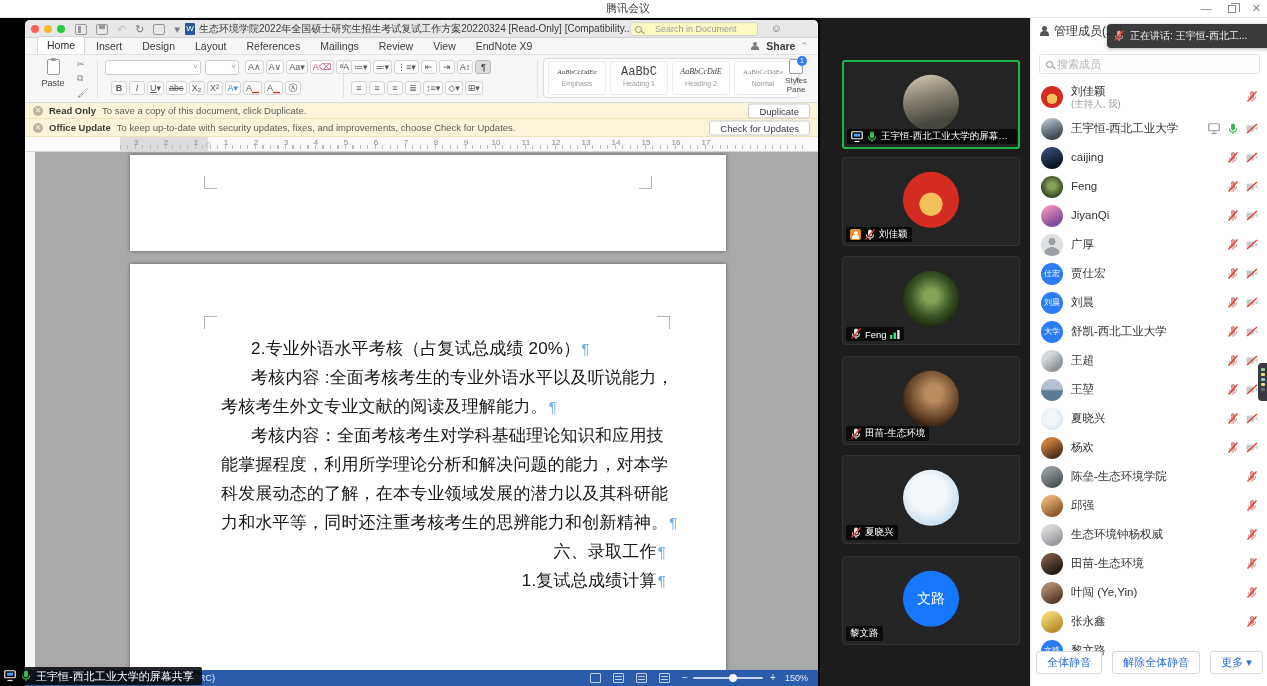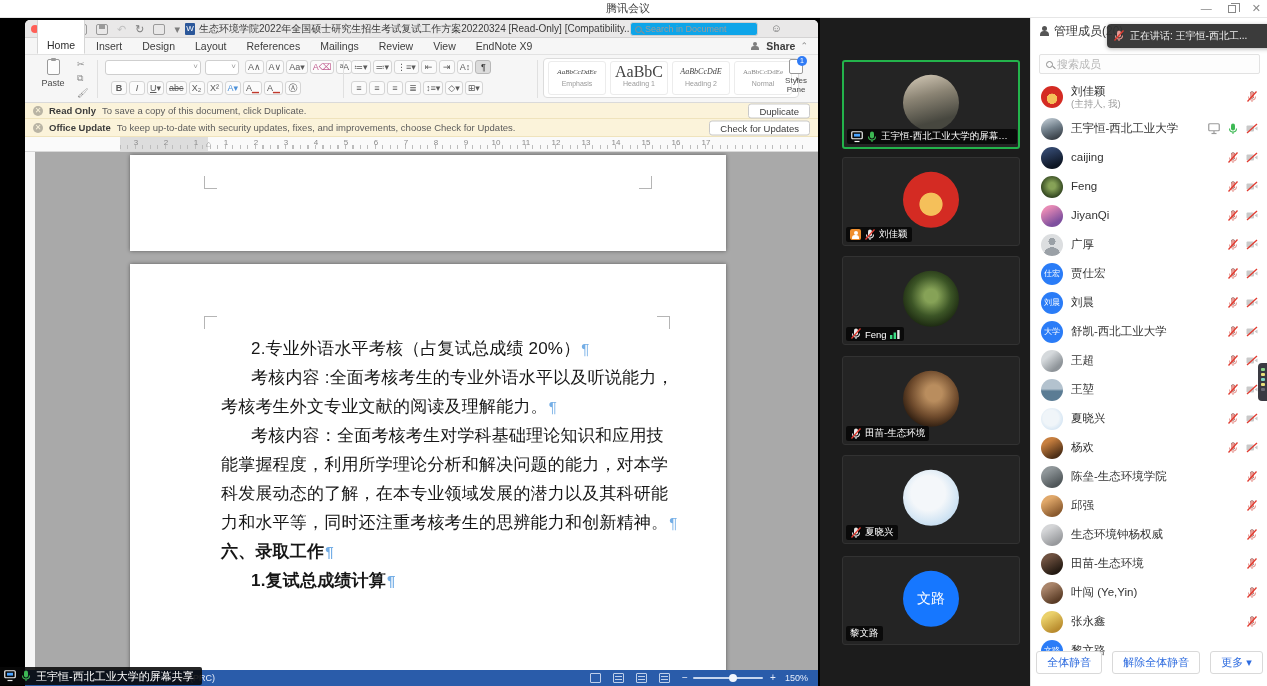--- a/index.html
+++ b/index.html
@@ -26,30 +26,30 @@
   .t-red { left:6px; background:#ff5f57; } .t-yellow { left:19px; background:#febc2e; } .t-green { left:32px; background:#28c840; }
   .qat { position:absolute; left:50px; top:2px; display:flex; gap:9px; align-items:center; height:14px; color:#6f6f6f; font-size:10px; }
   .qicon { width:12px; height:11px; border:1px solid #9a9a9a; border-radius:2px; position:relative; }
   .qicon.panes:before { content:""; position:absolute; left:2px; top:1px; bottom:1px; width:3px; background:#9a9a9a; }
   .qicon.save:before { content:""; position:absolute; left:2px; top:0; width:6px; height:4px; background:#9a9a9a; }
   .qarrow { font-size:11px; color:#7d7d7d; line-height:1; }
   .dim { color:#c0c0c0; }
   .w-doc-title { position:absolute; left:160px; top:2px; display:flex; align-items:center; gap:4px; font-size:10px; color:#3a3a3a; white-space:nowrap; max-width:455px; overflow:hidden; }
   .wicon { width:10px; height:12px; background:#2b579a; border-radius:1px; position:relative; flex:0 0 auto; }
   .wicon:before { content:"W"; position:absolute; left:0; right:0; top:1px; color:#fff; font-size:8px; text-align:center; }
-  .w-search { position:absolute; right:60px; top:2px; width:128px; height:14px; background:#0ea5e9; border:1px solid #d0d0d0; border-radius:3px; display:flex; align-items:center; gap:3px; padding:0 4px; }
+  .w-search { position:absolute; right:60px; top:2px; width:128px; height:14px; background:#fef9c3; border:1px solid #d0d0d0; border-radius:3px; display:flex; align-items:center; gap:13px; padding:0 4px; }
   .mag { width:7px; height:7px; border:1px solid #8d8d8d; border-radius:50%; position:relative; flex:0 0 auto; }
   .mag:before { content:""; position:absolute; left:5px; top:5px; width:4px; height:1px; background:#8d8d8d; transform:rotate(45deg); }
   .w-search input { border:none; outline:none; width:100%; font-size:9px; color:#444; background:transparent; }
   .w-search input::placeholder { color:#9a9a9a; }
   .smiley { position:absolute; right:36px; top:2px; font-size:11px; color:#6f6f6f; }
 
   
   .w-tabs { position:relative; height:17px; background:#f6f6f6; border-bottom:1px solid #e2e2e2; display:flex; align-items:flex-end; padding-left:12px; gap:2px; }
-  .menu-tab { font-size:10.5px; color:#3d3d3d; padding:20px 9px 2px 9px; border-radius:3px 3px 0 0; line-height:12px; }
+  .menu-tab { font-size:10.5px; color:#3d3d3d; padding:2px 9px 2px 9px; border-radius:3px 3px 0 0; line-height:12px; }
   .menu-tab.active { background:#fff; border:1px solid #d5d5d5; border-bottom:1px solid #fff; color:#2c2c2c; }
   .share-group { position:absolute; right:10px; bottom:2px; display:flex; align-items:center; gap:5px; font-size:10.5px; color:#3d3d3d; }
   .person-add { width:10px; height:9px; position:relative; }
   .person-add:before { content:""; position:absolute; left:2px; top:0; width:4px; height:4px; border-radius:50%; background:#7d7d7d; }
   .person-add:after { content:""; position:absolute; left:0; top:4px; width:8px; height:4px; border-radius:3px 3px 0 0; background:#7d7d7d; }
   .chev-up { color:#8a8a8a; font-size:9px; }
 
   
   .w-ribbon { position:relative; height:48px; background:#f6f6f6; border-bottom:1px solid #dadada; }
   .paste-group { position:absolute; left:8px; top:4px; width:40px; text-align:center; color:#4a4a4a; }
@@ -61,21 +61,21 @@
   .fbox { position:absolute; height:15px; border:1px solid #cfcfcf; border-radius:3px; background:#fff; }
   .fbox:after { content:"˅"; position:absolute; right:2px; top:1px; font-size:8px; color:#9a9a9a; }
   .btn-row { position:absolute; display:flex; gap:2px; }
   .rbtn { min-width:16px; height:14px; border:1px solid #d5d5d5; border-radius:3px; background:#fbfbfb; color:#5a5a5a; font-size:9px; line-height:12px; text-align:center; padding:0 2px; }
   .rbtn.pressed { background:#dcdcdc; border-color:#b8b8b8; color:#333; }
   .rbtn .sub { color:#c0392b; }
   .styles-frame { position:absolute; left:518px; top:3px; width:256px; height:40px; background:#fff; border:1px solid #dcdcdc; border-radius:4px; display:flex; align-items:center; padding:2px 4px; gap:4px; }
   .style-item { flex:1 1 auto; height:34px; border:1px solid #ececec; border-radius:3px; text-align:center; overflow:hidden; padding-top:4px; }
   .style-sample { font-size:9px; color:#444; line-height:12px; white-space:nowrap; font-family:"Liberation Serif","DejaVu Serif",serif; }
   .style-sample.emph { font-style:italic; font-size:7px; }
-  .style-sample.h1 { font-size:16px; font-family:Liberation Serif, serif; }
+  .style-sample.h1 { font-size:12px; font-family:Liberation Mono, monospace; }
   .style-sample.h2 { font-style:italic; font-size:8px; }
   .style-sample.normal { font-size:7px; color:#888; }
   .style-label { font-size:7px; color:#9a9a9a; margin-top:2px; }
   .style-chev { color:#9a9a9a; font-size:8px; }
   .styles-pane { position:absolute; right:4px; top:4px; width:36px; text-align:center; color:#4a4a4a; }
   .sp-icon { margin:0 auto; width:14px; height:15px; border:1px solid #9a9a9a; border-radius:2px; background:#fff; position:relative; }
   .sp-badge { position:absolute; right:-5px; top:-4px; width:10px; height:10px; border-radius:50%; background:#2f7bf5; color:#fff; font-size:7px; line-height:10px; text-align:center; }
   .sp-label { font-size:8px; line-height:9px; margin-top:2px; }
 
   
@@ -100,21 +100,21 @@
   .page1 { top:3px; height:96px; }
   .page2 { top:112px; height:520px; }
   .cmark { position:absolute; width:13px; height:13px; }
   .cm-bl { border-left:1px solid #b5b5b5; border-bottom:1px solid #b5b5b5; }
   .cm-br { border-right:1px solid #b5b5b5; border-bottom:1px solid #b5b5b5; }
   .cm-tl { border-left:1px solid #b5b5b5; border-top:1px solid #b5b5b5; }
   .cm-tr { border-right:1px solid #b5b5b5; border-top:1px solid #b5b5b5; }
   .doc-text { position:absolute; left:91px; right:60px; top:70px; }
   .doc-line { font-size:17px; line-height:29px; color:#161616; letter-spacing:.2px; white-space:nowrap; }
   .doc-line.indent { padding-left:30px; }
-  .doc-line.bold { font-weight:700; }
+  .doc-line.bold { font-weight:400;text-align:right; }
   .pilcrow { color:#74aee6; font-size:15px; margin-left:1px; }
 
   
   .w-status { position:absolute; left:0; right:0; bottom:0; height:16px; background:#2a5caa; color:#e8eefb; font-size:9px; }
   .lang-label { position:absolute; left:153px; top:3px; }
   .view-icons { position:absolute; left:565px; top:3px; display:flex; gap:12px; }
   .vicon { width:11px; height:10px; border:1px solid #cfdcf2; border-radius:1px; position:relative; opacity:.9; }
   .vicon.lines:before { content:""; position:absolute; left:1px; right:1px; top:2px; height:1px; background:#cfdcf2; box-shadow:0 3px #cfdcf2; }
   .zoom-minus { position:absolute; left:657px; top:2px; font-size:10px; }
   .zoom-track { position:absolute; left:668px; top:7px; width:70px; height:2px; background:#c7d6ee; border-radius:1px; }

